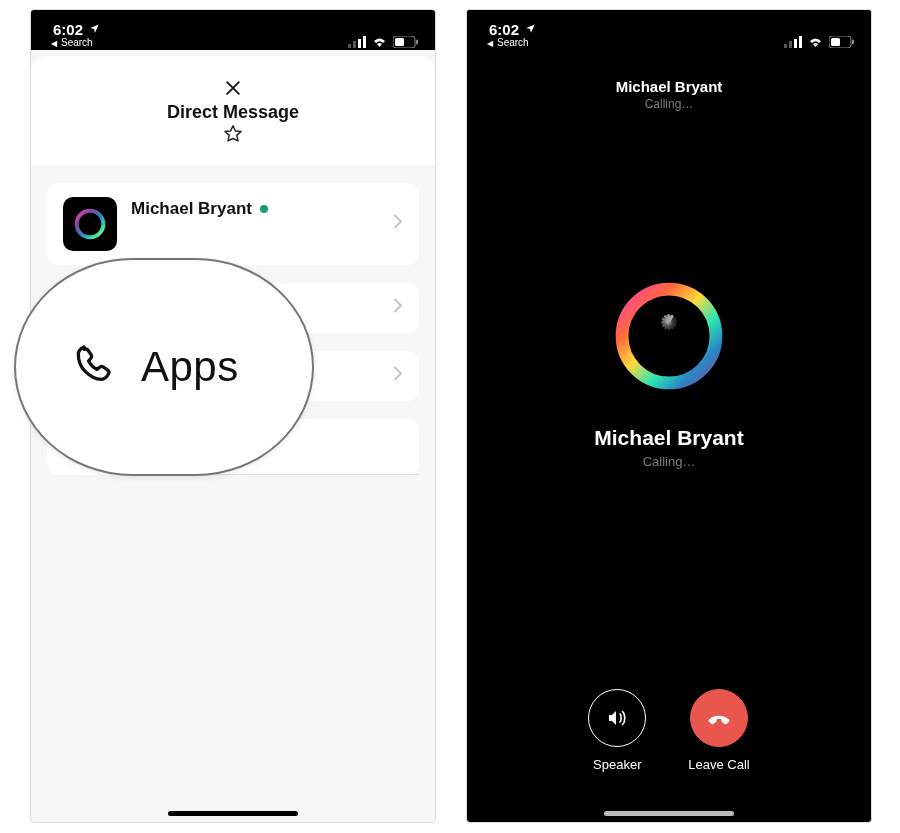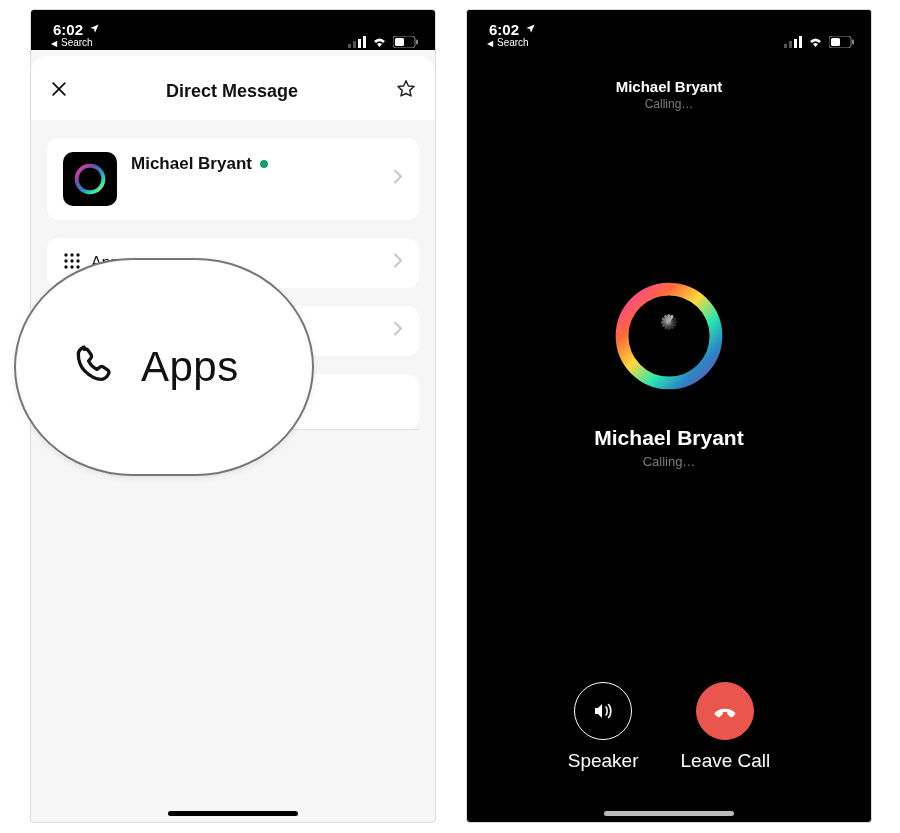--- a/index.html
+++ b/index.html
@@ -131,21 +131,21 @@
     position:absolute; bottom: 50px; left:0; right:0;
     display:flex; justify-content:center; gap:42px;
   }
   .ctrl { display:flex; flex-direction:column; align-items:center; gap:10px; }
   .ctrl-btn {
     width:58px; height:58px; border-radius:50%;
     border:1.5px solid #fff; background:transparent;
     display:flex; align-items:center; justify-content:center;
   }
   .ctrl-btn.red { background:#e9564e; border-color:#e9564e; }
-  .ctrl-label { color:#fff; font-size:19px; }
+  .ctrl-label { color:#fff; font-size:13px; }
 
   
   .rainbow-ring circle { fill:none; stroke-width:6; }
 </style>
 </head>
 <body>
 
 <div class="phone phone-left">
   <div class="statusbar">
     <div class="left">
@@ -168,21 +168,21 @@
           <path d="M8.5 11 L6 8 Q8.5 6 11 8 Z M3 5 Q8.5 0 14 5 L12 7 Q8.5 3.5 5 7 Z" fill="#fff"></path>
         </svg>
       <svg width="26" height="12">
           <rect x="0" y="0" width="22" height="12" rx="3" fill="none" stroke="#888"></rect>
           <rect x="2" y="2" width="9" height="8" rx="1.5" fill="#fff"></rect>
           <rect x="23" y="3.5" width="2" height="5" rx="1" fill="#888"></rect>
         </svg>
     </div>
   </div>
 
-  <div class="dm-header" style="border-radius:16px 16px 0 0; margin-top:6px;">
+  <div class="dm-header" style="border-radius:16px 16px 0 0; margin-top:6px;flex-direction:column;">
     <span>
       <svg width="20" height="20" viewBox="0 0 24 24">
           <path d="M5 5 L19 19 M19 5 L5 19" stroke="#111" stroke-width="2.2" stroke-linecap="round"></path>
         </svg>
     </span>
     <span class="title">Direct Message</span>
     <span>
       <svg width="22" height="22" viewBox="0 0 24 24">
           <path d="M12 3l2.6 5.7 6.2.6-4.7 4.2 1.4 6.1L12 16.9 6.5 19.6l1.4-6.1L3.2 9.3l6.2-.6L12 3z" fill="none" stroke="#222" stroke-width="1.6" stroke-linejoin="round"></path>
         </svg>

